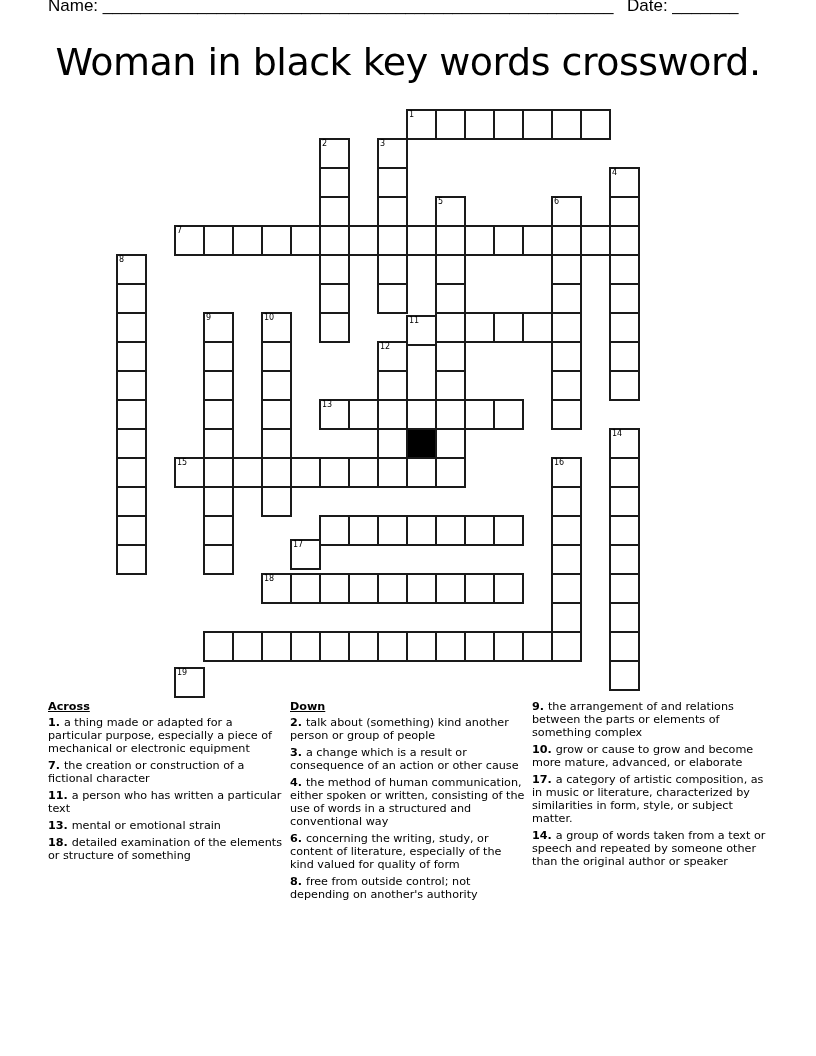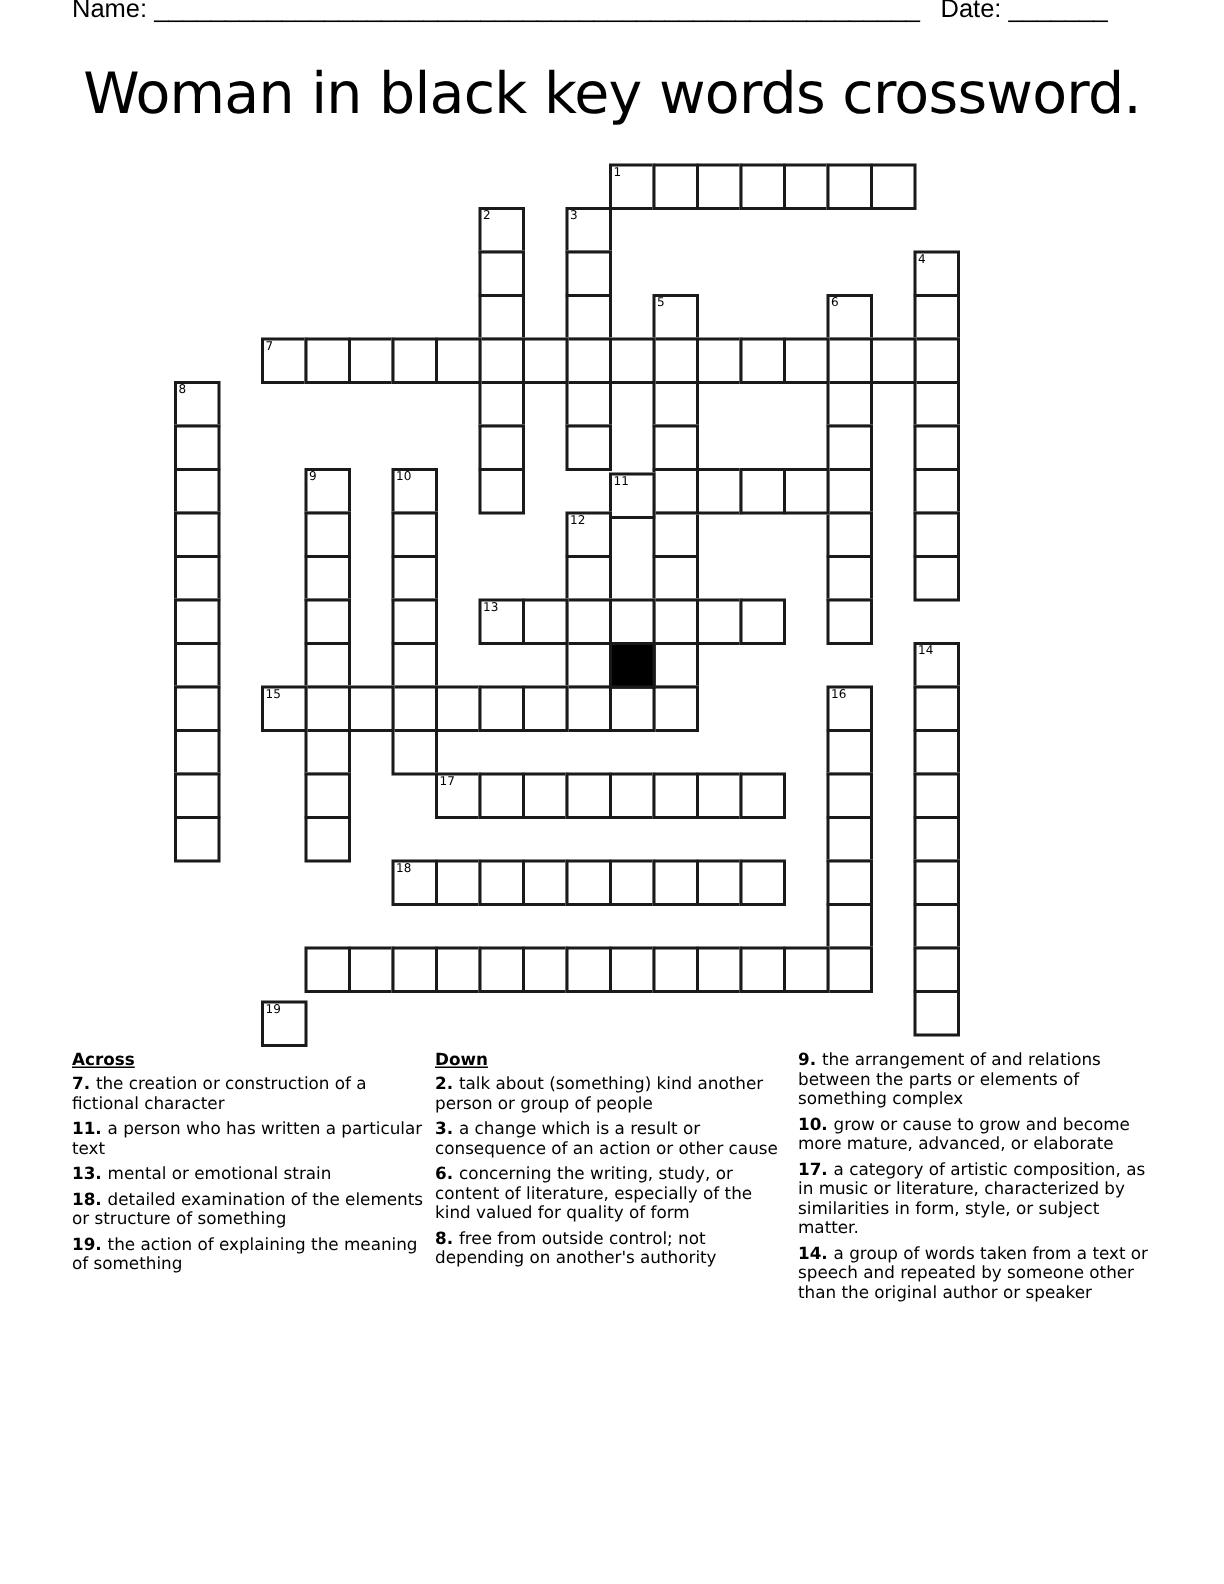--- a/index.html
+++ b/index.html
@@ -176,21 +176,21 @@
     <div class="cell" style="left: 290px; top: 348px;"></div>
     <div class="cell" style="left: 435px; top: 348px;">
       <span class="num">16</span>
     </div>
     <div class="cell" style="left: 435px; top: 377px;"></div>
     <div class="cell" style="left: 435px; top: 406px;"></div>
     <div class="cell" style="left: 435px; top: 435px;"></div>
     <div class="cell" style="left: 435px; top: 464px;"></div>
     <div class="cell" style="left: 435px; top: 493px;"></div>
     <div class="cell" style="left: 435px; top: 522px;"></div>
-    <div class="cell" style="left: 174px; top: 406px;">
+    <div class="cell" style="left: 174px; top: 430px;">
       <span class="num">17</span>
     </div>
     <div class="cell" style="left: 203px; top: 406px;"></div>
     <div class="cell" style="left: 232px; top: 406px;"></div>
     <div class="cell" style="left: 261px; top: 406px;"></div>
     <div class="cell" style="left: 290px; top: 406px;"></div>
     <div class="cell" style="left: 319px; top: 406px;"></div>
     <div class="cell" style="left: 348px; top: 406px;"></div>
     <div class="cell" style="left: 377px; top: 406px;"></div>
     <div class="cell" style="left: 145px; top: 464px;">
@@ -218,34 +218,35 @@
     <div class="cell" style="left: 319px; top: 522px;"></div>
     <div class="cell" style="left: 348px; top: 522px;"></div>
     <div class="cell" style="left: 377px; top: 522px;"></div>
     <div class="cell" style="left: 406px; top: 522px;"></div>
     <div class="cell black" style="left: 290px; top: 319px;"></div>
   </div>
 
 <div class="clues" id="col-across">
   <div class="head">Across</div>
   <div id="across-list">
+      <div class="clue"><b>1. </b><span>a thing made or adapted for a particular purpose, especially a piece of mechanical or electronic equipment</span></div>
       <div class="clue"><b>7. </b><span>the creation or construction of a fictional character</span></div>
       <div class="clue"><b>11. </b><span>a person who has written a particular text</span></div>
       <div class="clue"><b>13. </b><span>mental or emotional strain</span></div>
       <div class="clue"><b>18. </b><span>detailed examination of the elements or structure of something</span></div>
-      <div class="clue"><b>19. </b><span>the action of explaining the meaning of something</span></div>
     </div>
 
 </div>
 
 <div class="clues" id="col-down">
   <div class="head">Down</div>
   <div id="down-list">
       <div class="clue"><b>2. </b><span>talk about (something) kind another person or group of people</span></div>
       <div class="clue"><b>3. </b><span>a change which is a result or consequence of an action or other cause</span></div>
+      <div class="clue"><b>4. </b><span>the method of human communication, either spoken or written, consisting of the use of words in a structured and conventional way</span></div>
       <div class="clue"><b>6. </b><span>concerning the writing, study, or content of literature, especially of the kind valued for quality of form</span></div>
       <div class="clue"><b>8. </b><span>free from outside control; not depending on another's authority</span></div>
     </div>
 </div>
 
 <div class="clues" id="col-down2">
   <div id="down2-list">
       <div class="clue"><b>9. </b><span>the arrangement of and relations between the parts or elements of something complex</span></div>
       <div class="clue"><b>10. </b><span>grow or cause to grow and become more mature, advanced, or elaborate</span></div>
       <div class="clue"><b>17. </b><span>a category of artistic composition, as in music or literature, characterized by similarities in form, style, or subject matter.</span></div>

